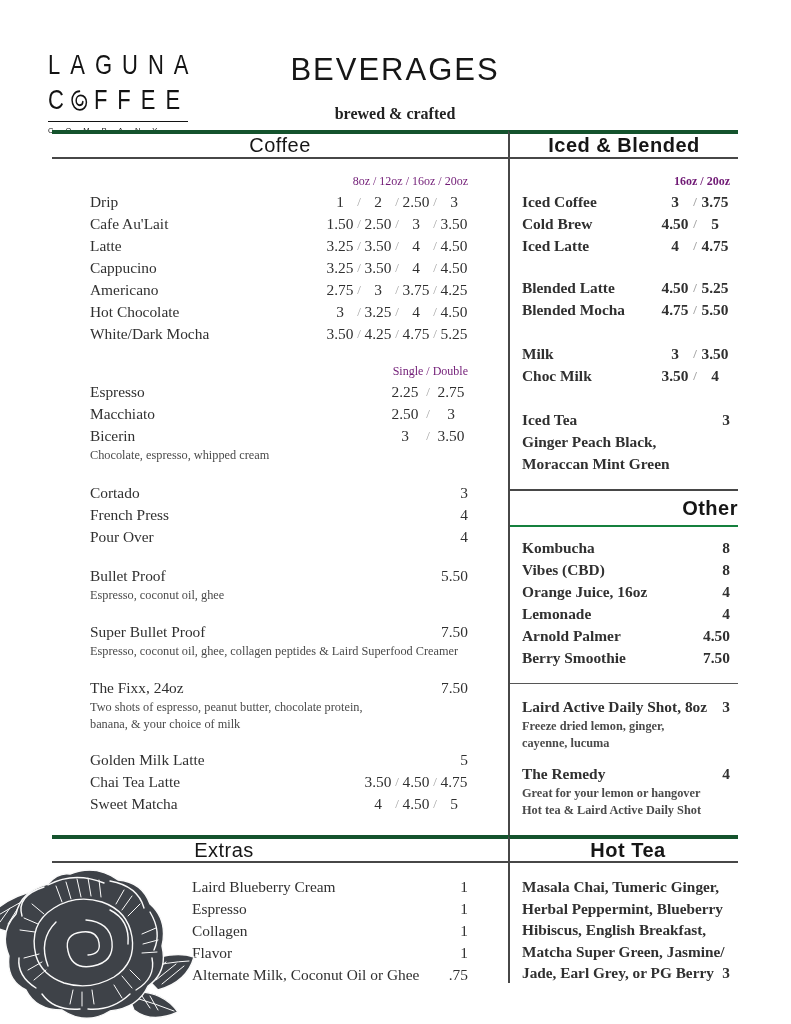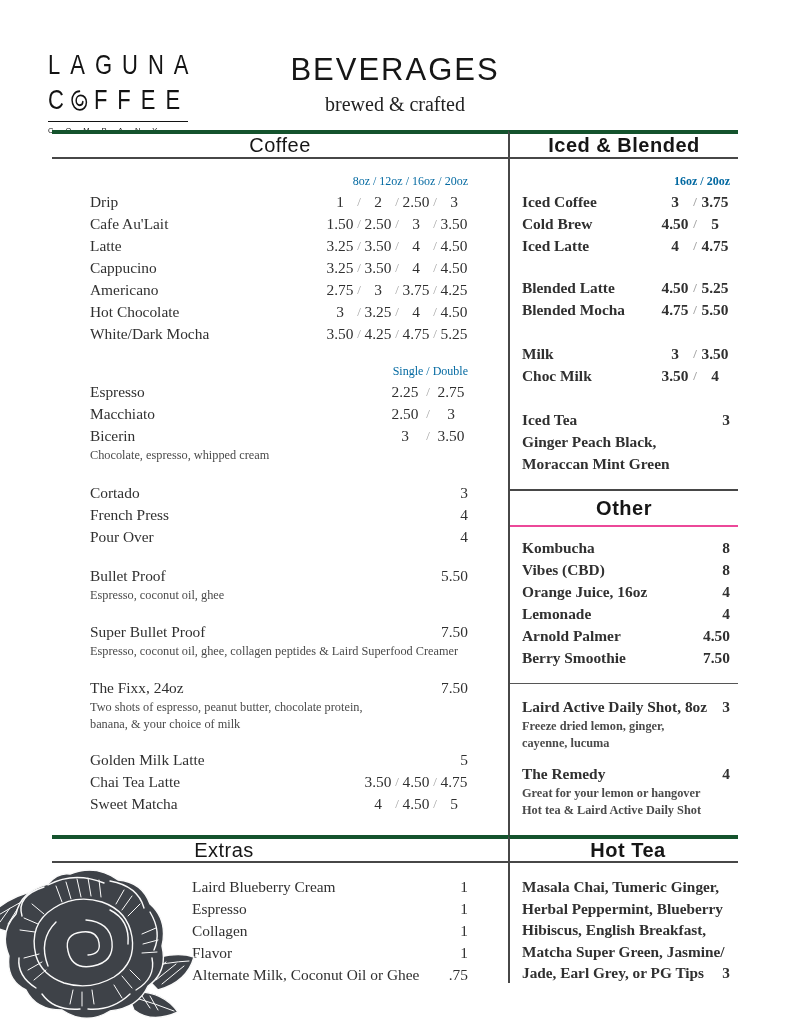--- a/index.html
+++ b/index.html
@@ -13,58 +13,58 @@
   .logo-row2{display:flex;align-items:center;margin-top:9px;transform:scaleY(1.28);transform-origin:left top;
              font-family:"Liberation Sans",sans-serif;font-size:22px;}
   .logo-row2 .ls{letter-spacing:10px;white-space:nowrap;}
   .logo-rose{width:21px;height:21px;margin:0 4px 0 5px;flex:0 0 auto;}
   .logo-line{width:140px;border-top:1.6px solid #131313;margin-top:12px;}
   .logo-row3{font-family:"Liberation Sans",sans-serif;font-size:7.5px;letter-spacing:12px;
              margin-top:4px;white-space:nowrap;}
   .title-block{position:absolute;left:235px;top:52px;width:320px;text-align:center;}
   .title-block h1{margin:0;font-family:"Liberation Sans",sans-serif;font-weight:400;
                   font-size:31px;letter-spacing:2px;color:#161616;}
-  .subtitle{font-size:20px;color:#222;margin-top:5px;}
+  .subtitle{font-size:16px;color:#222;margin-top:17px;font-weight:bold;}
 
   
   .menu{position:absolute;left:52px;top:130px;display:grid;
         grid-template-columns:456px 230px;grid-template-rows:29px 676px 28px 120px;}
   .band{box-sizing:border-box;border-top:4px solid #14532d;border-bottom:2px solid #474747;
         display:flex;align-items:center;justify-content:center;
         font-family:"Liberation Sans",sans-serif;font-size:20px;letter-spacing:.5px;color:#161616;}
   .cell-r{box-sizing:border-box;border-left:2px solid #474747;font-weight:bold;}
   .band-extras span{position:relative;left:-56px;}
   .band-hottea span{position:relative;left:4px;}
 
   .coffee-col{box-sizing:border-box;padding:12px 40px 0 38px;overflow:visible;}
   .iced-col{box-sizing:border-box;padding-top:12px;}
   .pad{padding-left:12px;padding-right:8px;}
 
   
   .mi{display:flex;justify-content:space-between;align-items:baseline;
       line-height:22px;font-size:15.4px;color:#303030;}
   .nm{white-space:nowrap;}
-  .sizes{font-size:12px;line-height:20px;text-align:right;color:#0369a1;}
+  .sizes{font-size:12px;line-height:20px;text-align:right;color:#701a75;}
   .desc{font-size:12.3px;line-height:17px;color:#4a4a4a;white-space:nowrap;}
   .prices{display:flex;}
   .prices .n{font-style:normal;display:inline-block;text-align:center;width:28px;}
   .prices .s{font-style:normal;display:inline-block;text-align:center;width:10px;
              color:#a3a3a3;font-size:13px;}
   .prices.c2 .n{width:34px;}
   .prices.c2 .s{width:12px;}
   .iced-col .prices .n{width:30px;}
   .iced-col .prices.c2 .n{width:30px;}
   .iced-col .prices .s,.iced-col .prices.c2 .s{width:10px;}
   .p1{text-align:right;white-space:nowrap;}.mt16{margin-top:16px;}.mt18{margin-top:18px;}
   .mt20{margin-top:20px;}.mt22{margin-top:22px;}
   .blk{margin-top:17px;}
 
   .subband{box-sizing:border-box;height:38px;margin-top:14px;
-           border-top:2px solid #474747;border-bottom:2px solid #ec4899;
-           display:flex;align-items:center;justify-content:center;
+           border-top:2px solid #474747;border-bottom:2px solid #15803d;
+           display:flex;align-items:center;justify-content:flex-end;
            font-family:"Liberation Sans",sans-serif;font-size:20px;letter-spacing:.5px;color:#161616;}
   .subdivider{border-top:1.6px solid #565656;margin:14px 0 12px 0;}
 
   .extras-col{box-sizing:border-box;padding:13px 40px 0 140px;}
   .hottea-col{box-sizing:border-box;padding:13px 8px 0 12px;}
   .tea-line{font-size:15.3px;line-height:21.5px;color:#303030;}
   .tea-last{display:flex;justify-content:space-between;align-items:baseline;}
 
   
   .rose{position:absolute;left:-10px;bottom:-8px;width:208px;height:174px;}
@@ -480,21 +480,21 @@
           <span class="p1">.75</span>
         </div>
     </div>
 
     <div class="hottea-col cell-r">
       <div class="tea-line">Masala Chai, Tumeric Ginger,</div>
       <div class="tea-line">Herbal Peppermint, Blueberry</div>
       <div class="tea-line">Hibiscus, English Breakfast,</div>
       <div class="tea-line">Matcha Super Green, Jasmine/</div>
       <div class="tea-line tea-last">
-        <span>Jade, Earl Grey, or PG Tips</span>
+        <span>Jade, Earl Grey, or PG Berry</span>
         <span>3</span>
       </div>
     </div>
   </div>
 
   <svg class="rose" viewBox="0 0 208 174">
     <g fill="#3e4248" stroke="#fafafa" stroke-width="1.4" stroke-linecap="round" stroke-linejoin="round">
 
       <path d="M-4 62 Q16 38 46 33 Q41 60 21 74 Q6 72 -4 62 Z"></path>
       <path fill="none" stroke-width="1" d="M0 62 Q20 50 42 38 M10 64 L20 50 M18 66 L28 50 M26 66 L34 48"></path>

